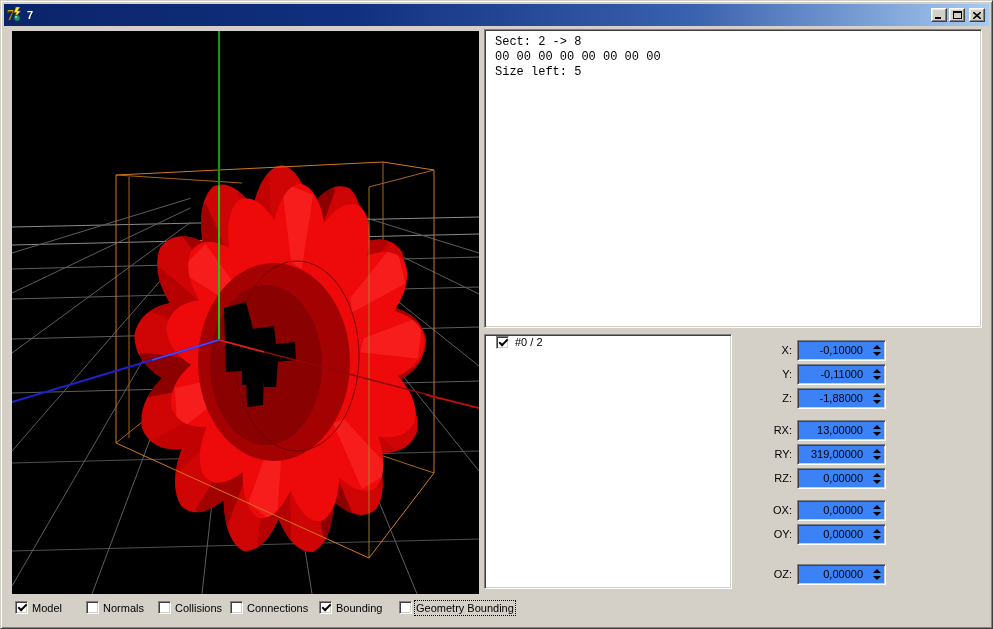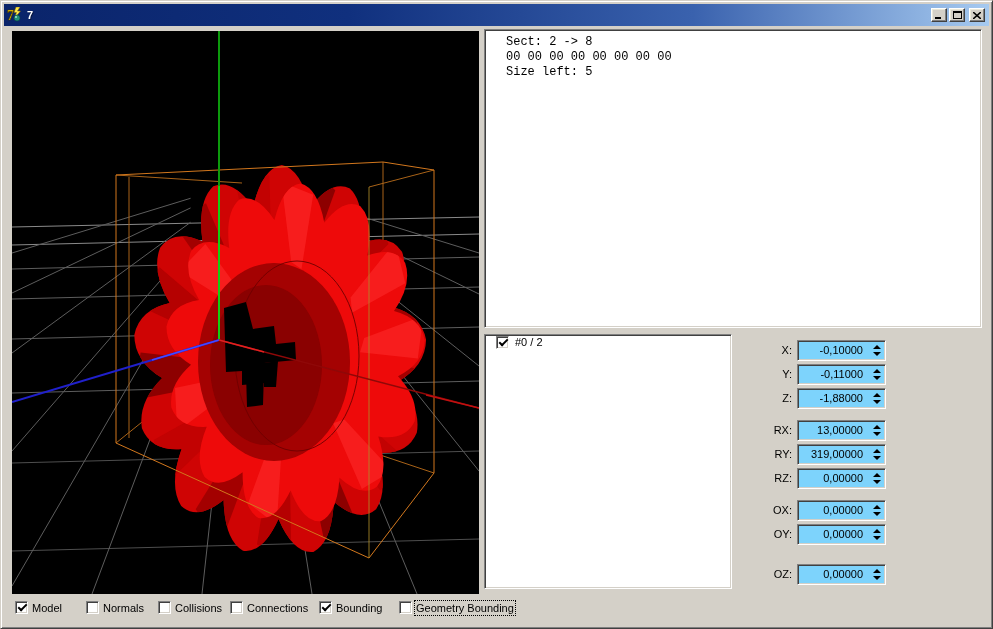--- a/index.html
+++ b/index.html
@@ -33,40 +33,40 @@
   .viewport { position:absolute; left:11px; top:30px; width:467px; height:563px; background:#000; }
 
   .sunken {
     background:#ffffff;
     border:1px solid; border-color:#808080 #ffffff #ffffff #808080;
     box-shadow: inset 1px 1px 0 #404040, inset -1px -1px 0 #d4d0c8;
   }
   .logbox {
     position:absolute; left:483px; top:28px; width:498px; height:299px;
     font-family:"Liberation Mono", monospace; font-size:12px; color:#000;
-    padding:5px 21px; line-height:15px; overflow:hidden;
+    padding:5px 10px; line-height:15px; overflow:hidden;
   }
   .listbox { position:absolute; left:483px; top:333px; width:248px; height:255px; overflow:hidden; }
   .list-item { position:relative; height:18px; margin:0 0 0 5px; }
   .list-item .label { position:absolute; left:25px; top:1px; font-size:11px; color:#000; }
 
   .checkbox {
     position:absolute; width:13px; height:13px; background:#fff;
     border:1px solid; border-color:#808080 #ffffff #ffffff #808080;
     box-shadow: inset 1px 1px 0 #404040, inset -1px -1px 0 #d4d0c8;
   }
   .checkbox.checked::after {
     content:""; position:absolute; left:2px; top:2px; width:7px; height:3px;
     border-left:2px solid #000; border-bottom:2px solid #000; transform:rotate(-45deg);
   }
 
   .spin-panel { position:absolute; left:755px; top:339px; width:130px; height:240px; }
   .spin-row { position:absolute; left:0; height:21px; width:130px; }
   .spin-label { position:absolute; left:0; top:4px; width:36px; text-align:right; font-size:11px; color:#000; }
-  .spin-field { position:absolute; left:41px; top:0; width:89px; height:21px; background:#7dd3fc;
+  .spin-field { position:absolute; left:41px; top:0; width:89px; height:21px; background:#3b82f6;
     border:1px solid; border-color:#808080 #ffffff #ffffff #808080;
     box-shadow: inset 1px 1px 0 #404040, inset -1px -1px 0 #d4d0c8; }
   .spin-value { position:absolute; right:22px; top:3px; font-size:11px; color:#000; }
   .spin-btns { position:absolute; right:4px; top:3px; width:9px; height:13px; }
   .spin-up { position:absolute; left:1px; top:1px; width:0; height:0;
     border-left:4px solid transparent; border-right:4px solid transparent; border-bottom:4px solid #000; }
   .spin-down { position:absolute; left:1px; bottom:1px; width:0; height:0;
     border-left:4px solid transparent; border-right:4px solid transparent; border-top:4px solid #000; }
 
   .options-bar { position:absolute; left:0; top:600px; width:901px; height:16px; }

